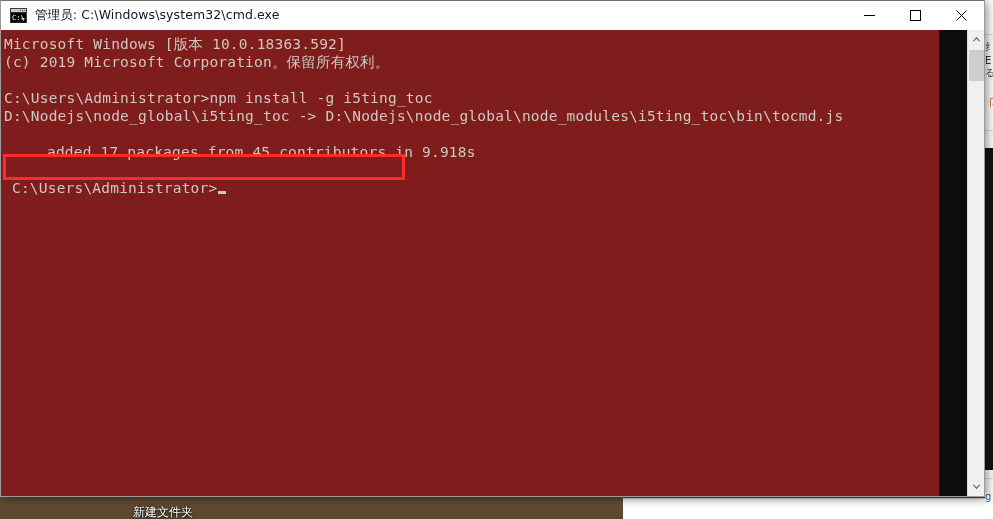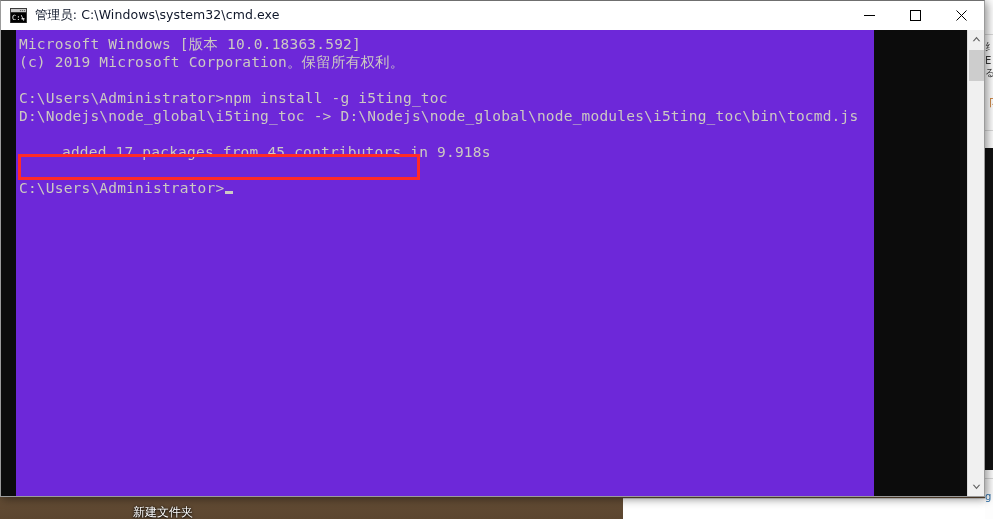--- a/index.html
+++ b/index.html
@@ -134,25 +134,25 @@
     width: 46px;
     height: 29px;
     display: flex;
     align-items: center;
     justify-content: center;
   }
 
   
   .console {
     position: absolute;
-    left: 15px;
+    left: 0;
     top: 29px;
-    width: 858px;
+    width: 938px;
     height: 466px;
-    background: #6d28d9;
+    background: #7f1d1d;
     overflow: hidden;
   }
   .conline {
     position: absolute;
     left: 3px;
     height: 18px;
     line-height: 18px;
     font-family: "DejaVu Sans Mono", monospace;
     font-size: 14.5px;
     color: #ccc9c2;
@@ -271,21 +271,21 @@
     </div>
 
     <div class="console">
       <div class="conline" style="top:5px;">Microsoft Windows [版本 10.0.18363.592]</div>
       <div class="conline" style="top:23px;">(c) 2019 Microsoft Corporation。保留所有权利。</div>
       <div class="conline" style="top:41px;"></div>
       <div class="conline" style="top:59px;text-align:center;">C:\Users\Administrator&gt;npm install -g i5ting_toc</div>
       <div class="conline" style="top:77px;">D:\Nodejs\node_global\i5ting_toc -&gt; D:\Nodejs\node_global\node_modules\i5ting_toc\bin\tocmd.js</div>
       <div class="conline" style="top:113px;margin-left:43px;">added 17 packages from 45 contributors in 9.918s</div>
       <div class="conline" style="top:131px;"></div>
-      <div class="conline" style="top:149px;"><span>C:\Users\Administrator&gt;</span><span class="cursor"></span></div>
+      <div class="conline" style="top:149px;margin-left:8px;"><span>C:\Users\Administrator&gt;</span><span class="cursor"></span></div>
 
       <div class="redbox"></div>
     </div>
 
     <div class="scrollbar">
       <div class="sb-arrow up">
         <svg width="9" height="6" viewBox="0 0 9 6">
             <path d="M4.5 0.8 L8.3 5.2 L6.9 5.2 L4.5 2.5 L2.1 5.2 L0.7 5.2 Z" fill="#606060"></path>
           </svg>
       </div>

